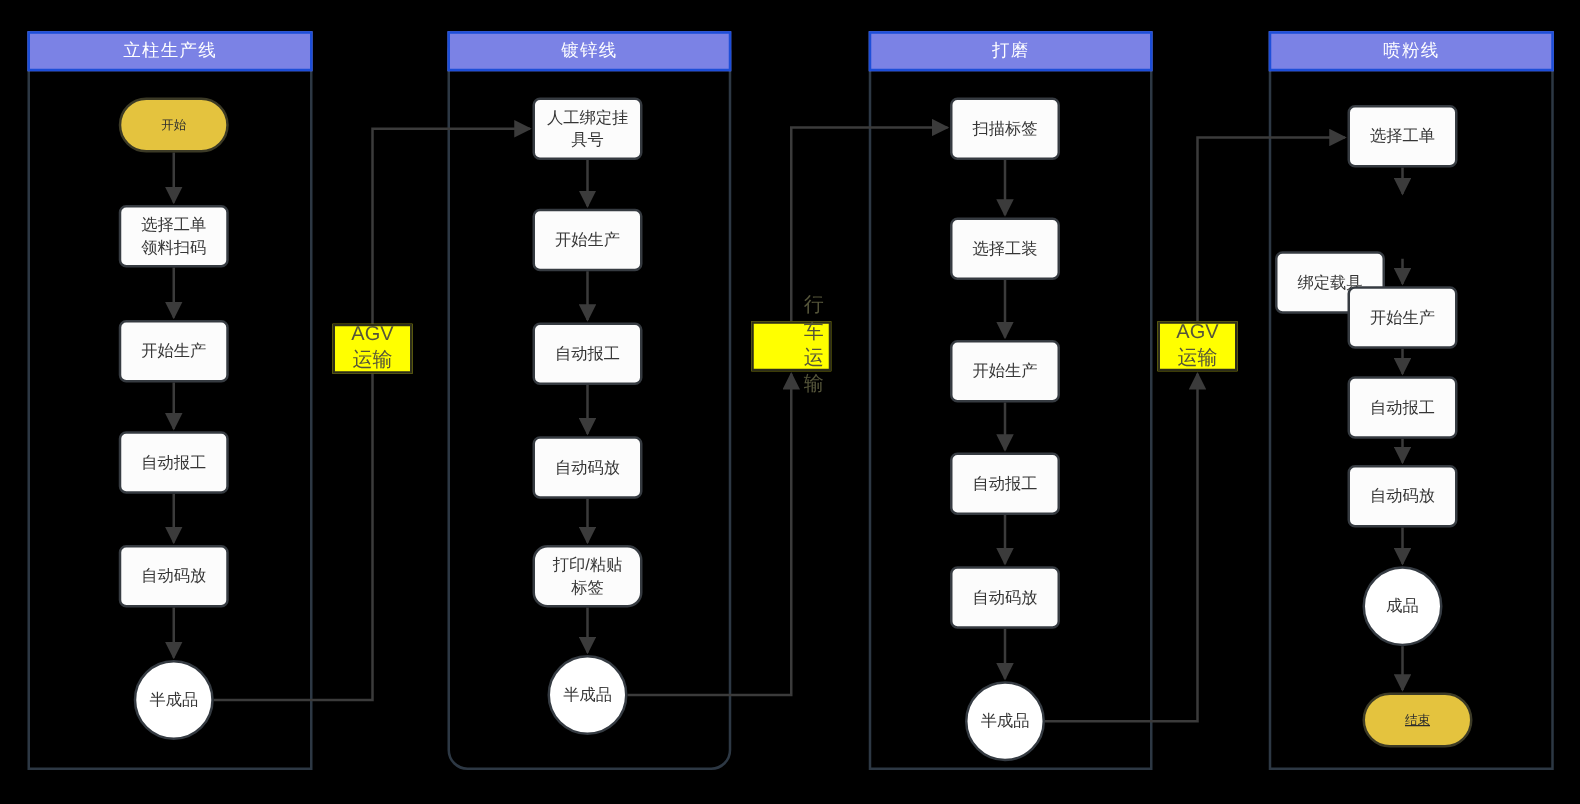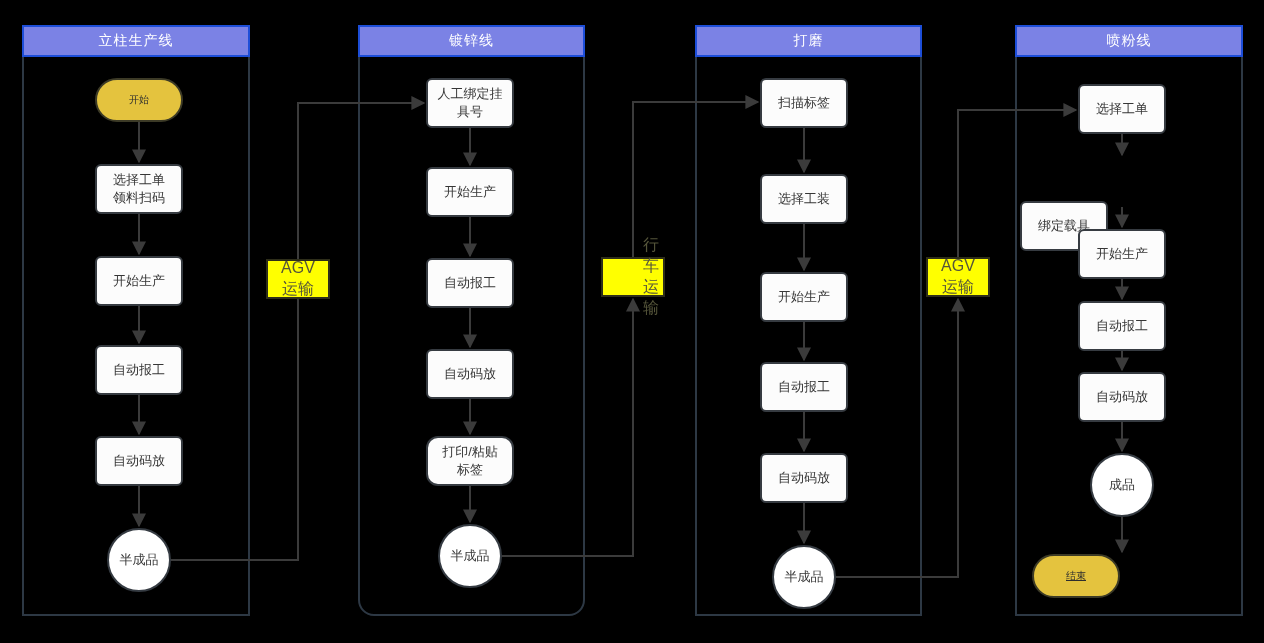--- a/index.html
+++ b/index.html
@@ -121,21 +121,21 @@
   <div class="node box" style="left:760px;top:362px;">自动报工</div>
   <div class="node box" style="left:760px;top:453px;">自动码放</div>
   <div class="node circle" style="left:772px;top:545px;">半成品</div>
 
   <div class="node box" style="left:1078px;top:84px;">选择工单</div>
   <div class="node box" style="left:1020px;top:157px;margin-top:44px;">绑定载具</div>
   <div class="node box" style="left:1078px;top:229px;">开始生产</div>
   <div class="node box" style="left:1078px;top:301px;">自动报工</div>
   <div class="node box" style="left:1078px;top:372px;">自动码放</div>
   <div class="node circle" style="left:1090px;top:453px;">成品</div>
-  <div class="node pill" style="left:1032px;top:554px;text-decoration:underline;">结束</div>
+  <div class="node pill" style="left:1090px;top:554px;text-decoration:underline;">结束</div>
 
   <div class="node transport" style="left:266px;top:259px;">AGV
 运输</div>
   <div class="node transport" style="left:601px;top:257px;padding-left:36px;">行车
 运输</div>
   <div class="node transport" style="left:926px;top:257px;">AGV
 运输</div>
 
 </div>
 

